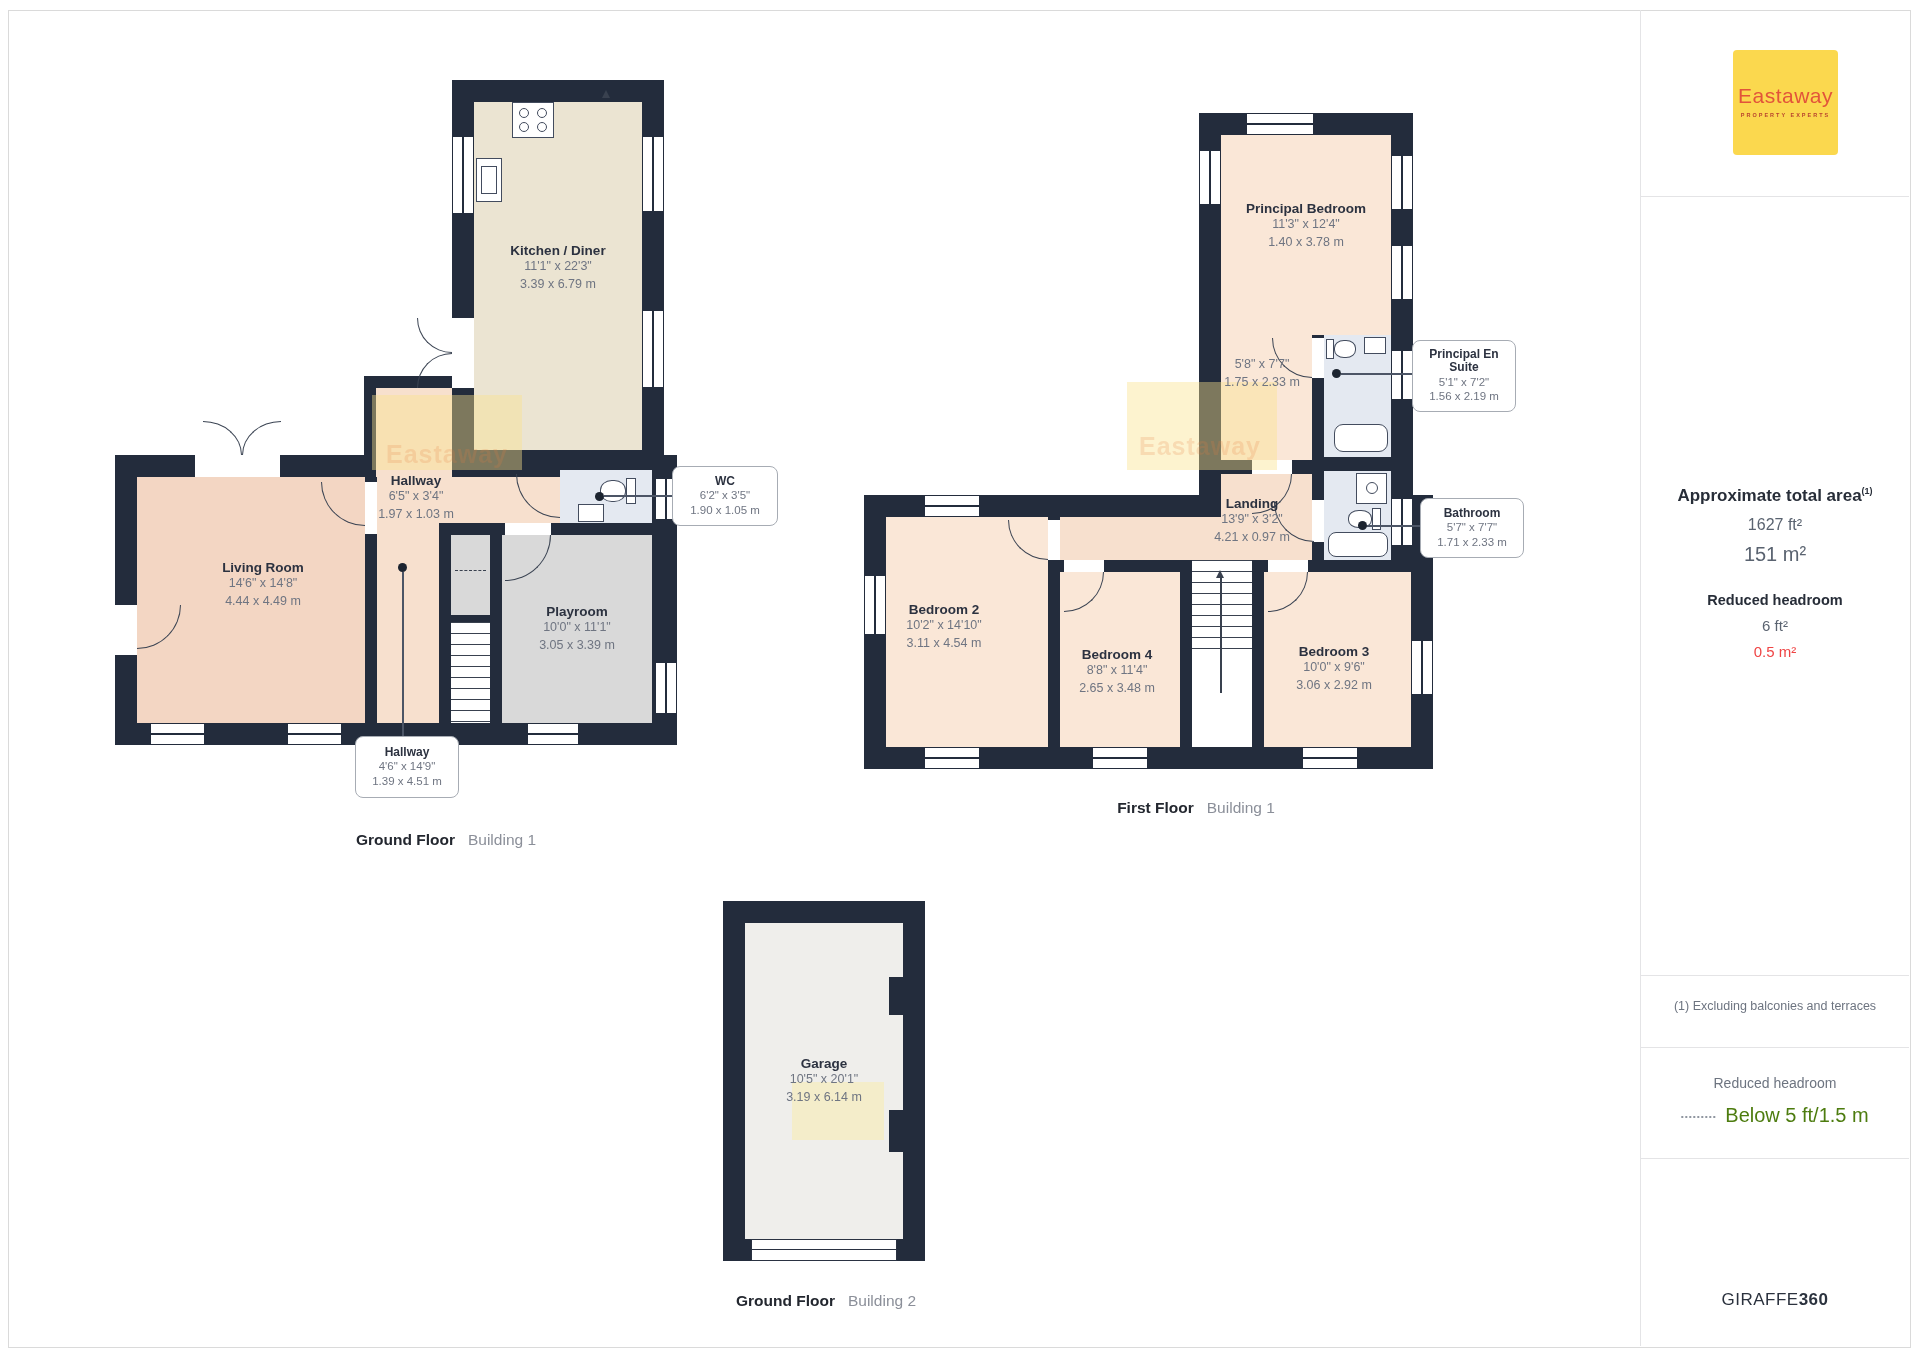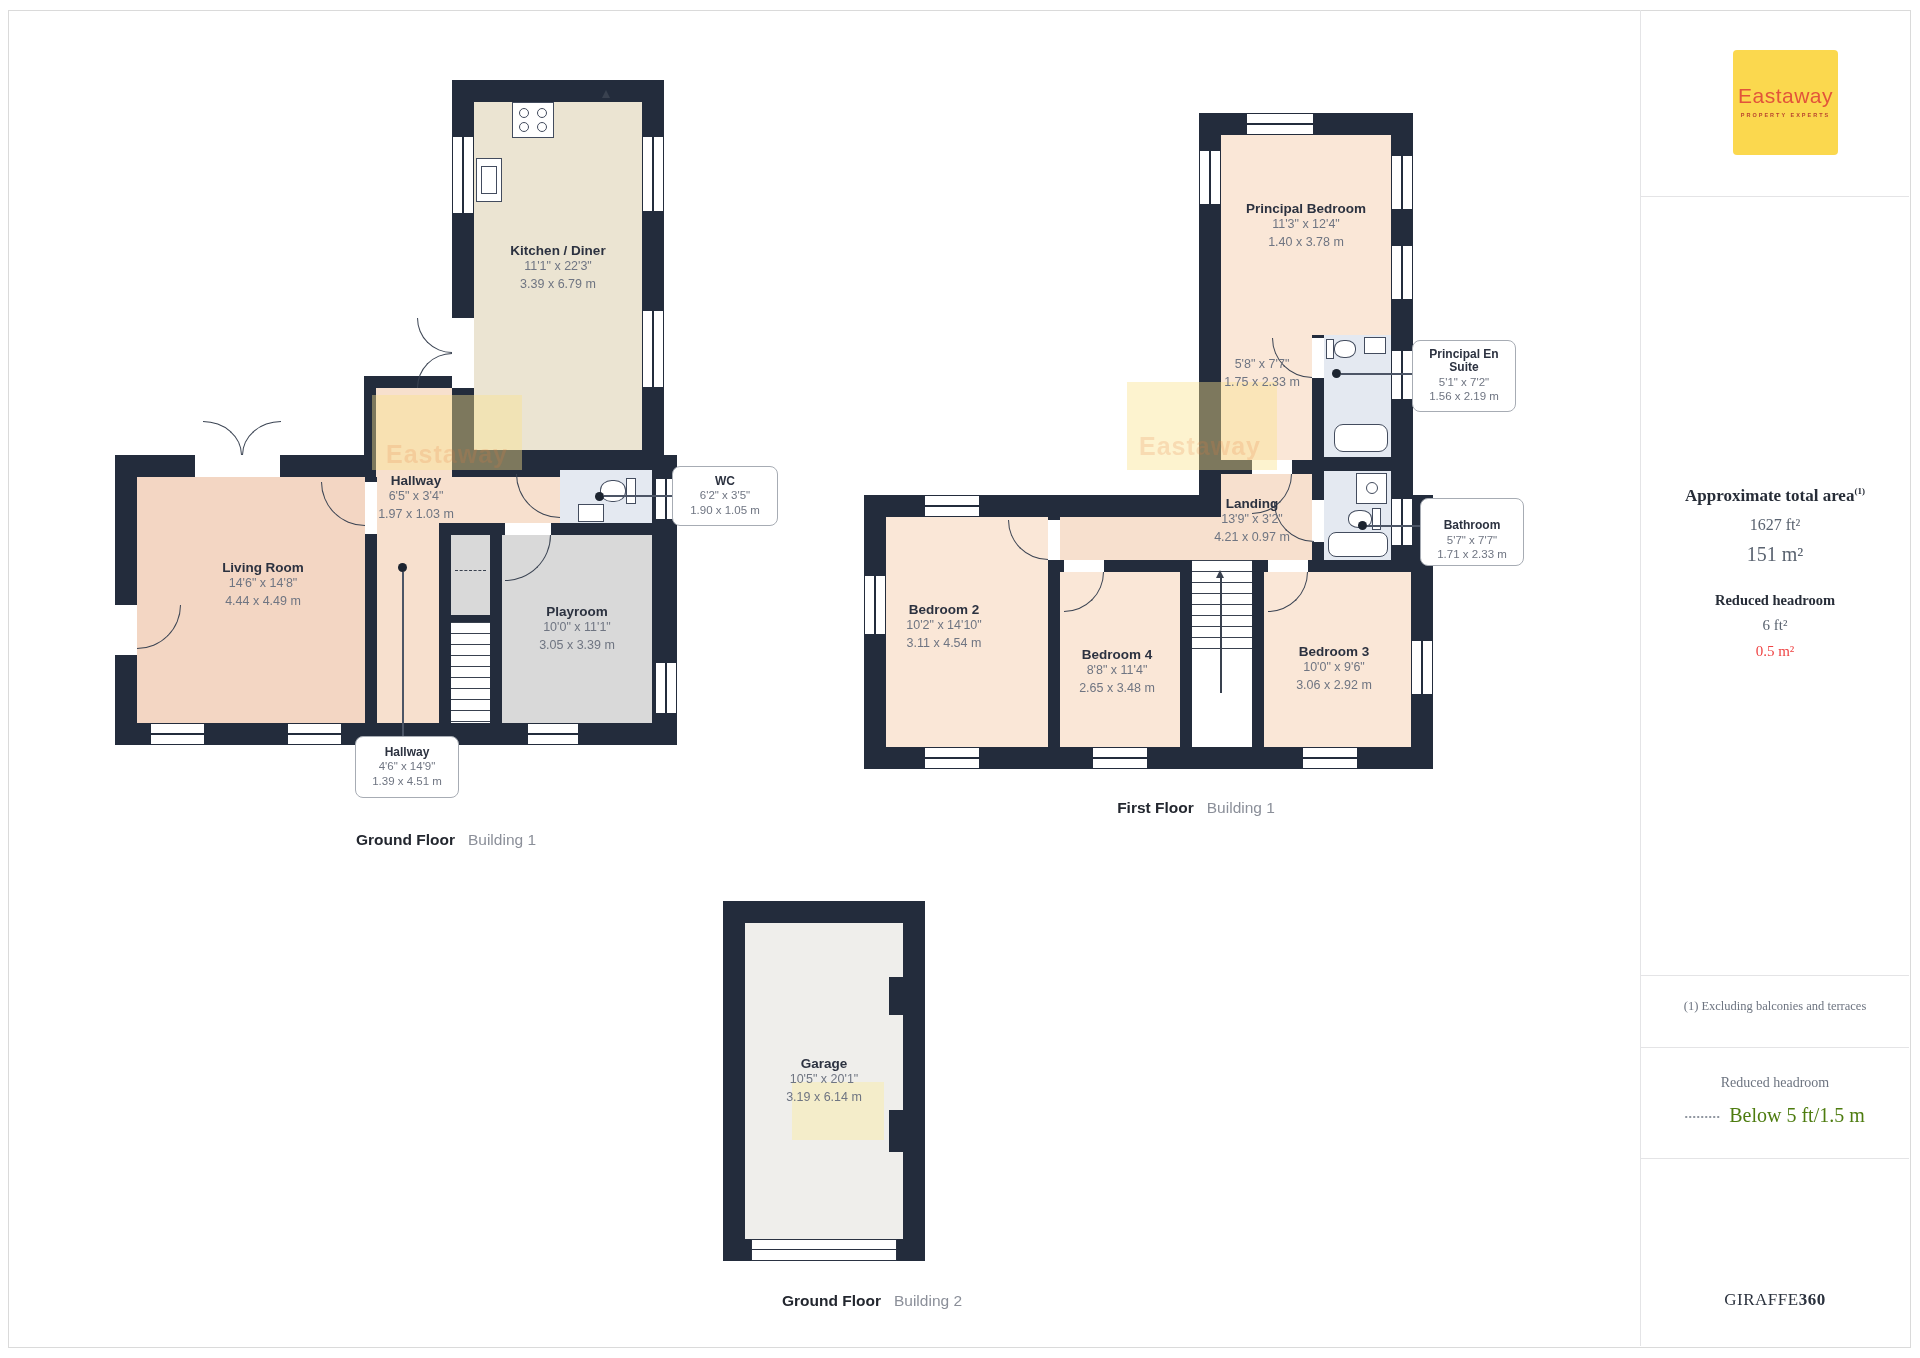--- a/index.html
+++ b/index.html
@@ -27,21 +27,21 @@
   .callout .rdim{font-size:11.5px;line-height:1.28;}
   .ptitle{position:absolute;transform:translateX(-50%);white-space:nowrap;font-size:15.5px;color:#23272f;}
   .ptitle .main{font-weight:bold;}
   .ptitle .sub{color:#8b8f99;margin-left:13px;}
   .wm-box{position:absolute;background:rgba(250,227,140,.42);}
   .wm-text{position:absolute;font-size:25px;font-weight:bold;color:rgba(231,126,64,.20);transform:translateX(-50%);letter-spacing:1px;}
   .stairs{position:absolute;background:#fff;}
   .treads{background-image:repeating-linear-gradient(to bottom,#39414f 0 1.2px,transparent 1.2px 11px);}
   .dash{position:absolute;border-top:1.5px dashed #39414f;height:0;}
   .divider{position:absolute;background:#e4e4e6;height:1px;}
-  .side-text{position:absolute;transform:translateX(-50%);text-align:right;white-space:nowrap;font-family:Liberation Serif, serif;}
+  .side-text{position:absolute;transform:translateX(-50%);text-align:right;white-space:nowrap;}
   .arrow-line{position:absolute;background:#39414f;}
   .arrow-head{position:absolute;width:0;height:0;border-left:4.5px solid transparent;border-right:4.5px solid transparent;border-bottom:8px solid #39414f;}
   .logo-box{position:absolute;background:#fbd84e;border-radius:4px;}
   .logo-brand{position:absolute;width:100%;text-align:center;top:34px;font-size:21px;color:#e2543a;font-weight:500;letter-spacing:.5px;}
   .logo-tag{position:absolute;width:100%;text-align:center;top:62px;font-size:5.5px;font-weight:bold;color:#b8432e;letter-spacing:2px;}
 </style>
 </head>
 <body>
 
 <div class="page">
@@ -247,21 +247,21 @@
 
   <div class="dot" style="left:1332px;top:369px;"></div>
   <div class="lead" style="left:1341px;top:373px;width:71px;height:1.5px;"></div>
   <div class="callout" style="left:1412px;top:340px;width:104px;height:72px;">
     <span class="rname" style="white-space:normal;">Principal En Suite</span>
     <span class="rdim">5'1" x 7'2"</span>
     <span class="rdim">1.56 x 2.19 m</span>
   </div>
   <div class="dot" style="left:1358px;top:521px;"></div>
   <div class="lead" style="left:1367px;top:525px;width:53px;height:1.5px;"></div>
-  <div class="callout" style="left:1420px;top:498px;width:104px;height:68px;justify-content:flex-end;">
+  <div class="callout" style="left:1420px;top:498px;width:104px;height:60px;">
     <span class="rname">Bathroom</span>
     <span class="rdim">5'7" x 7'7"</span>
     <span class="rdim">1.71 x 2.33 m</span>
   </div>
 
   <div class="ptitle" style="left:1196px;top:799px;">
     <span class="main">First Floor</span><span class="sub">Building 1</span>
   </div>
 
   <div class="wall" style="left:723px;top:901px;width:202px;height:360px;"></div>
@@ -270,21 +270,21 @@
   <div class="wall" style="left:889px;top:1110px;width:36px;height:42px;"></div>
   <div style="position:absolute;left:751px;top:1239px;width:146px;height:22px;background:linear-gradient(to bottom,#fff 0 45%,#2a3242 45% 52%,#fff 52%);border:1.3px solid #2a3242;box-sizing:border-box;"></div>
   <div class="wm-box" style="left:792px;top:1082px;width:92px;height:58px;background:rgba(250,235,170,.5);"></div>
 
   <div class="room-label" style="left:824px;top:1056px;">
     <span class="rname">Garage</span>
     <span class="rdim">10'5" x 20'1"</span>
     <span class="rdim">3.19 x 6.14 m</span>
   </div>
 
-  <div class="ptitle" style="left:872px;top:1292px;text-align:right;">
+  <div class="ptitle" style="left:826px;top:1292px;text-align:right;">
     <span class="main">Ground Floor</span><span class="sub">Building 2</span>
   </div>
 
   <div class="divider" style="left:1640px;top:10px;width:1px;height:1336px;"></div>
   <div class="divider" style="left:1641px;top:196px;width:268px;"></div>
   <div class="divider" style="left:1641px;top:975px;width:268px;"></div>
   <div class="divider" style="left:1641px;top:1047px;width:268px;"></div>
   <div class="divider" style="left:1641px;top:1158px;width:268px;"></div>
 
   <div class="logo-box" style="left:1733px;top:50px;width:105px;height:105px;">

